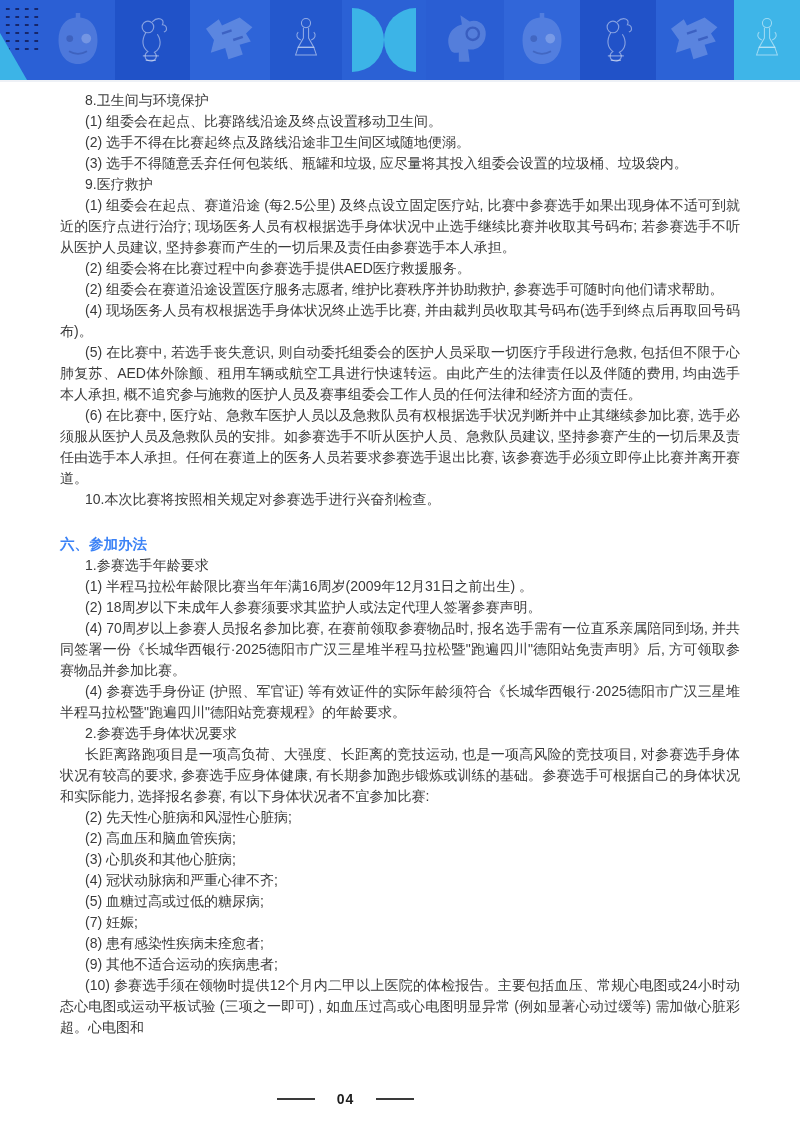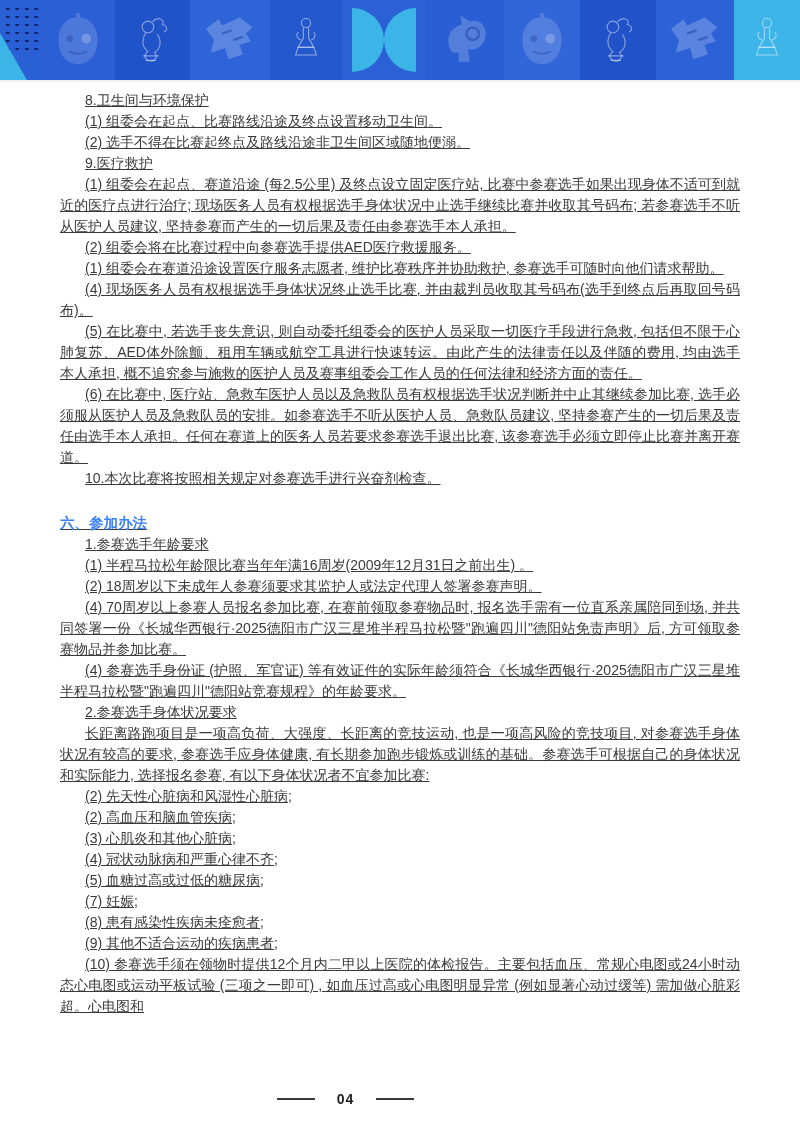--- a/index.html
+++ b/index.html
@@ -24,21 +24,20 @@
     position:absolute;left:0;bottom:0;width:27px;height:47px;
     background:var(--accent-cyan);
     clip-path:polygon(0 0,0 100%,100% 100%);
   }
   .half-fill{fill:var(--accent-cyan);}
   
   .doc{
     position:absolute;left:60px;right:60px;top:90px;
     font-size:14px;line-height:21px;color:#3a3a3a;
     text-align:justify;
-    text-decoration:underline;
   }
   .doc p{margin:0;}
   .doc p.para{text-indent:25px;}
   .doc p.heading{
     font-weight:bold;color:#3b82f6;text-indent:0;
     margin-top:24px;font-size:14.5px;
   }
   
   .footer{
     position:absolute;top:1092px;left:0;width:691px;
@@ -156,24 +155,25 @@
           </g>
         </svg>
       </span>
     </div>
   </div>
 
 <div class="doc" id="doc">
     <p class="para">8.卫生间与环境保护</p>
     <p class="para">(1) 组委会在起点、比赛路线沿途及终点设置移动卫生间。</p>
     <p class="para">(2) 选手不得在比赛起终点及路线沿途非卫生间区域随地便溺。</p>
+    <p class="para">(3) 选手不得随意丢弃任何包装纸、瓶罐和垃圾, 应尽量将其投入组委会设置的垃圾桶、垃圾袋内。</p>
     <p class="para">9.医疗救护</p>
     <p class="para">(1) 组委会在起点、赛道沿途 (每2.5公里) 及终点设立固定医疗站, 比赛中参赛选手如果出现身体不适可到就近的医疗点进行治疗; 现场医务人员有权根据选手身体状况中止选手继续比赛并收取其号码布; 若参赛选手不听从医护人员建议, 坚持参赛而产生的一切后果及责任由参赛选手本人承担。</p>
     <p class="para">(2) 组委会将在比赛过程中向参赛选手提供AED医疗救援服务。</p>
-    <p class="para">(1) 组委会在赛道沿途设置医疗服务志愿者, 维护比赛秩序并协助救护, 参赛选手可随时向他们请求帮助。</p>
+    <p class="para">(2) 组委会在赛道沿途设置医疗服务志愿者, 维护比赛秩序并协助救护, 参赛选手可随时向他们请求帮助。</p>
     <p class="para">(4) 现场医务人员有权根据选手身体状况终止选手比赛, 并由裁判员收取其号码布(选手到终点后再取回号码布)。</p>
     <p class="para">(5) 在比赛中, 若选手丧失意识, 则自动委托组委会的医护人员采取一切医疗手段进行急救, 包括但不限于心肺复苏、AED体外除颤、租用车辆或航空工具进行快速转运。由此产生的法律责任以及伴随的费用, 均由选手本人承担, 概不追究参与施救的医护人员及赛事组委会工作人员的任何法律和经济方面的责任。</p>
     <p class="para">(6) 在比赛中, 医疗站、急救车医护人员以及急救队员有权根据选手状况判断并中止其继续参加比赛, 选手必须服从医护人员及急救队员的安排。如参赛选手不听从医护人员、急救队员建议, 坚持参赛产生的一切后果及责任由选手本人承担。任何在赛道上的医务人员若要求参赛选手退出比赛, 该参赛选手必须立即停止比赛并离开赛道。</p>
     <p class="para">10.本次比赛将按照相关规定对参赛选手进行兴奋剂检查。</p>
     <p class="heading">六、参加办法</p>
     <p class="para">1.参赛选手年龄要求</p>
     <p class="para">(1) 半程马拉松年龄限比赛当年年满16周岁(2009年12月31日之前出生) 。</p>
     <p class="para">(2) 18周岁以下未成年人参赛须要求其监护人或法定代理人签署参赛声明。</p>
     <p class="para">(4) 70周岁以上参赛人员报名参加比赛, 在赛前领取参赛物品时, 报名选手需有一位直系亲属陪同到场, 并共同签署一份《长城华西银行·2025德阳市广汉三星堆半程马拉松暨"跑遍四川"德阳站免责声明》后, 方可领取参赛物品并参加比赛。</p>
     <p class="para">(4) 参赛选手身份证 (护照、军官证) 等有效证件的实际年龄须符合《长城华西银行·2025德阳市广汉三星堆半程马拉松暨"跑遍四川"德阳站竞赛规程》的年龄要求。</p>

